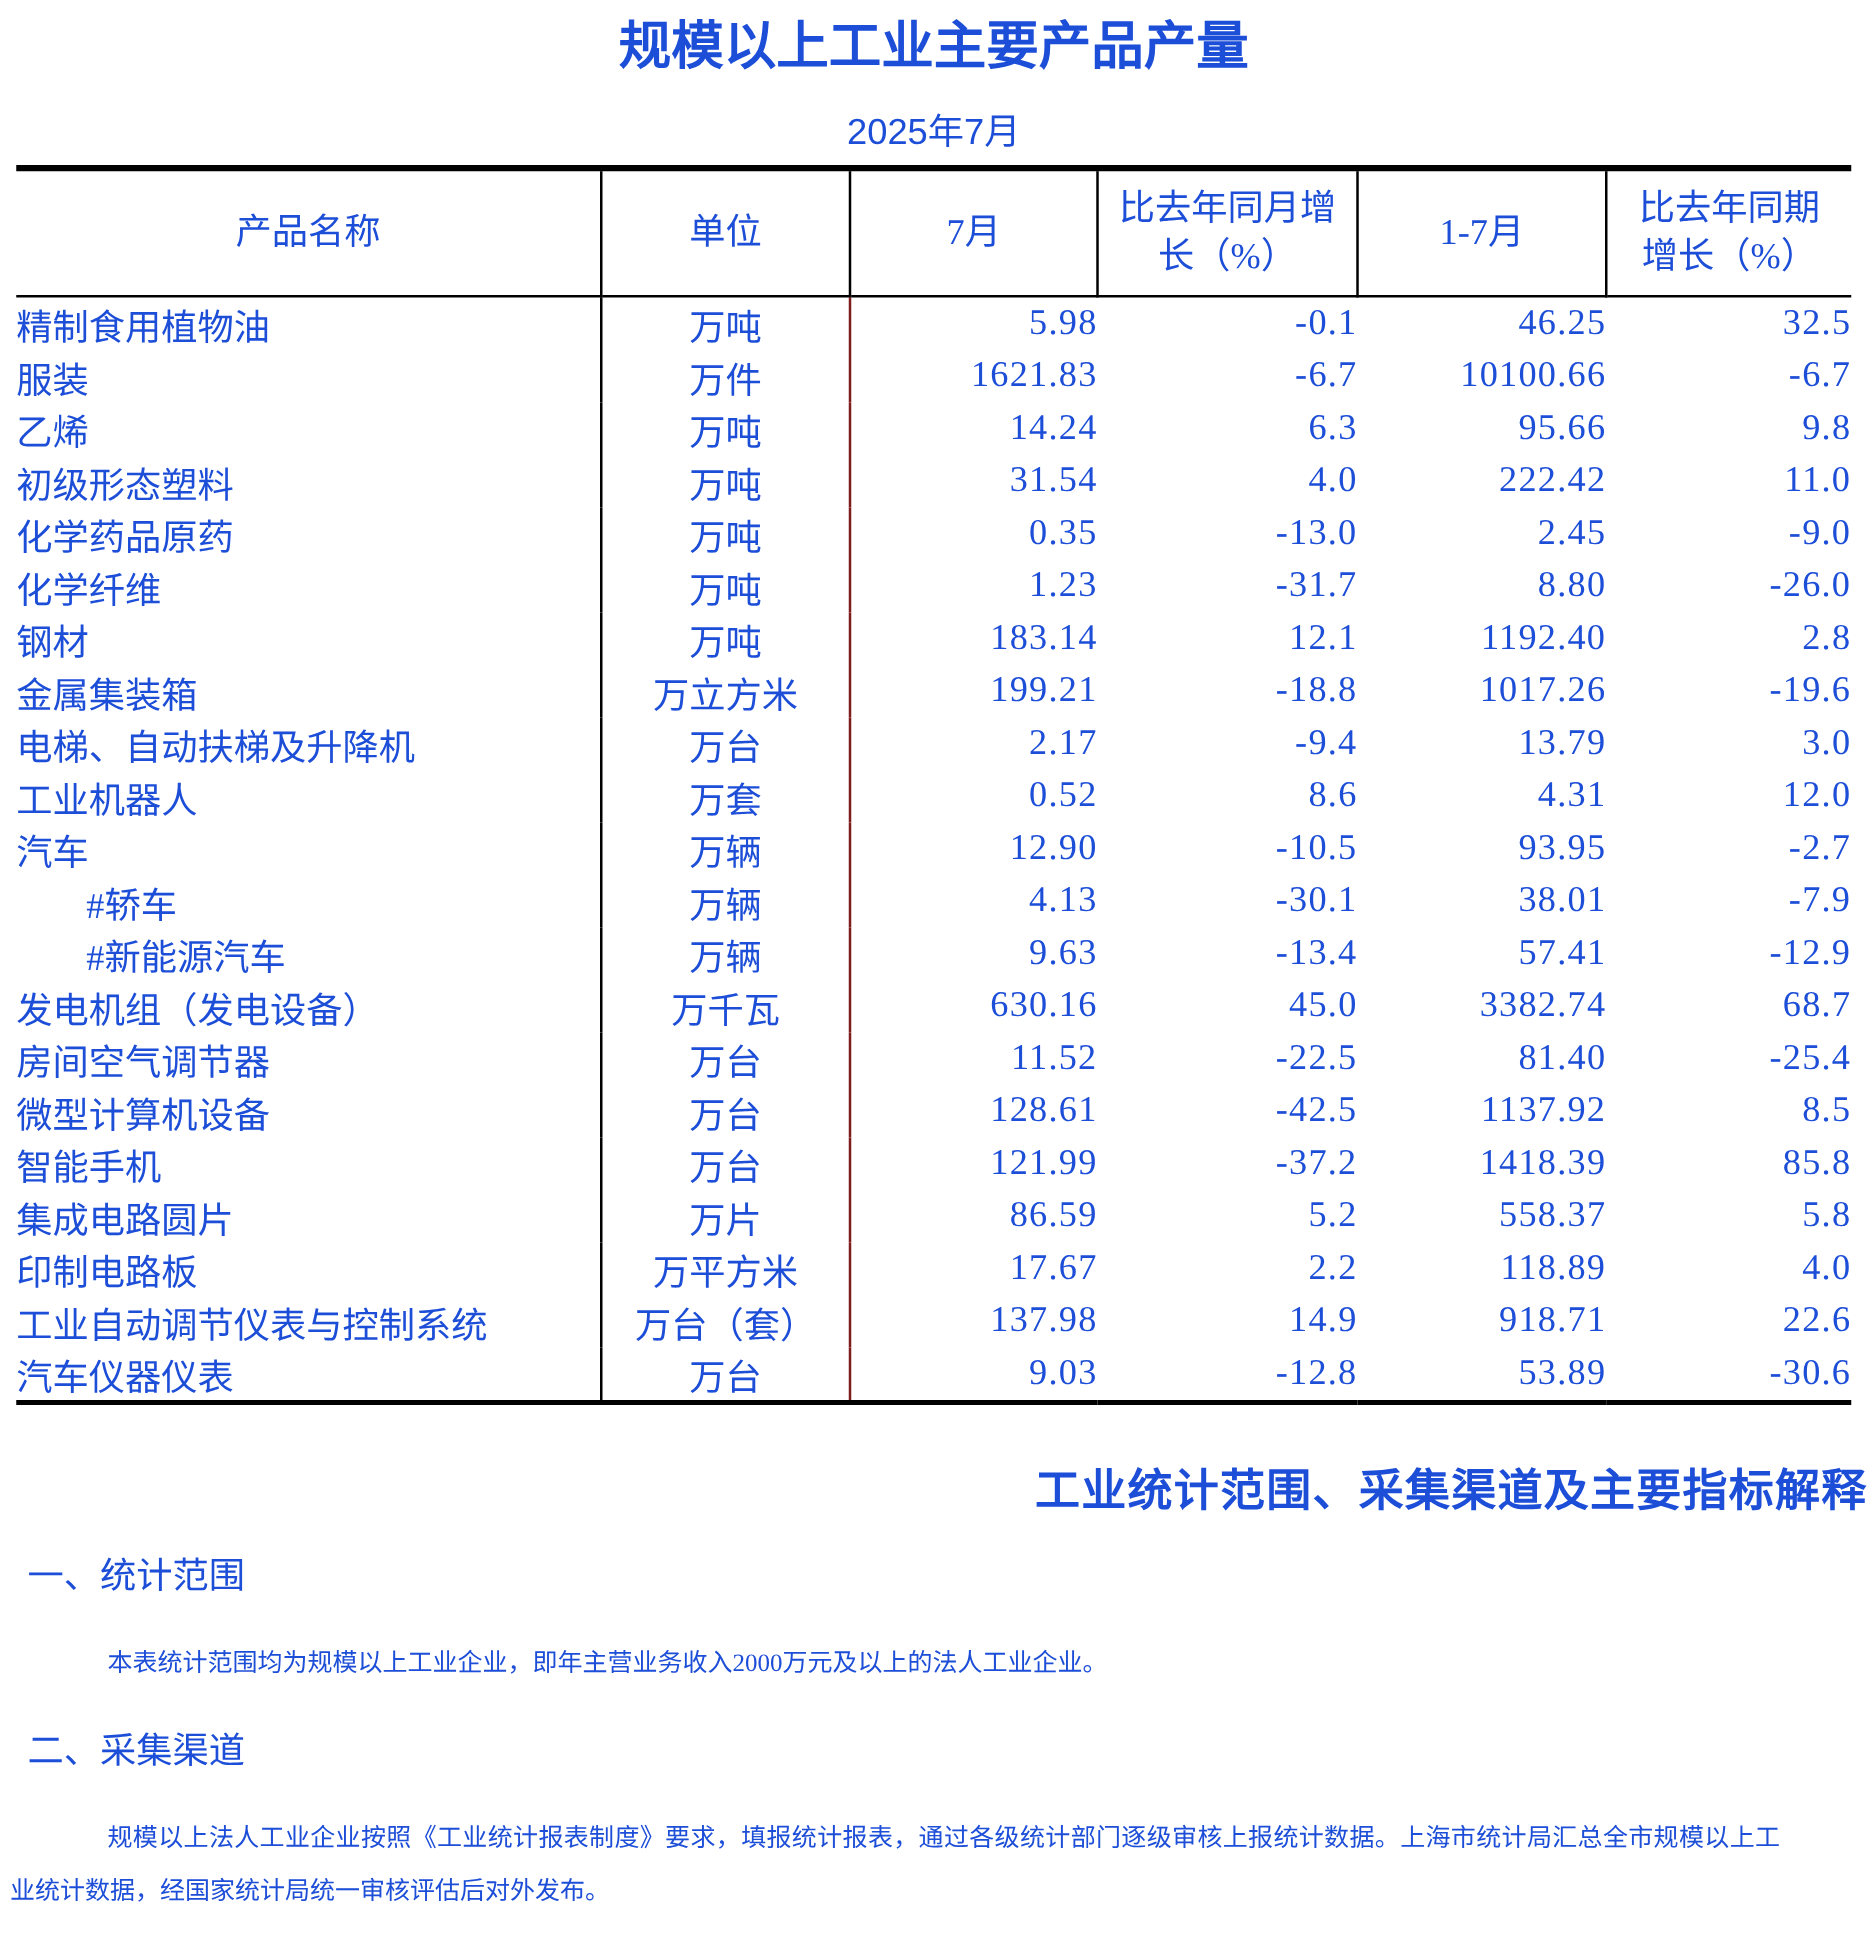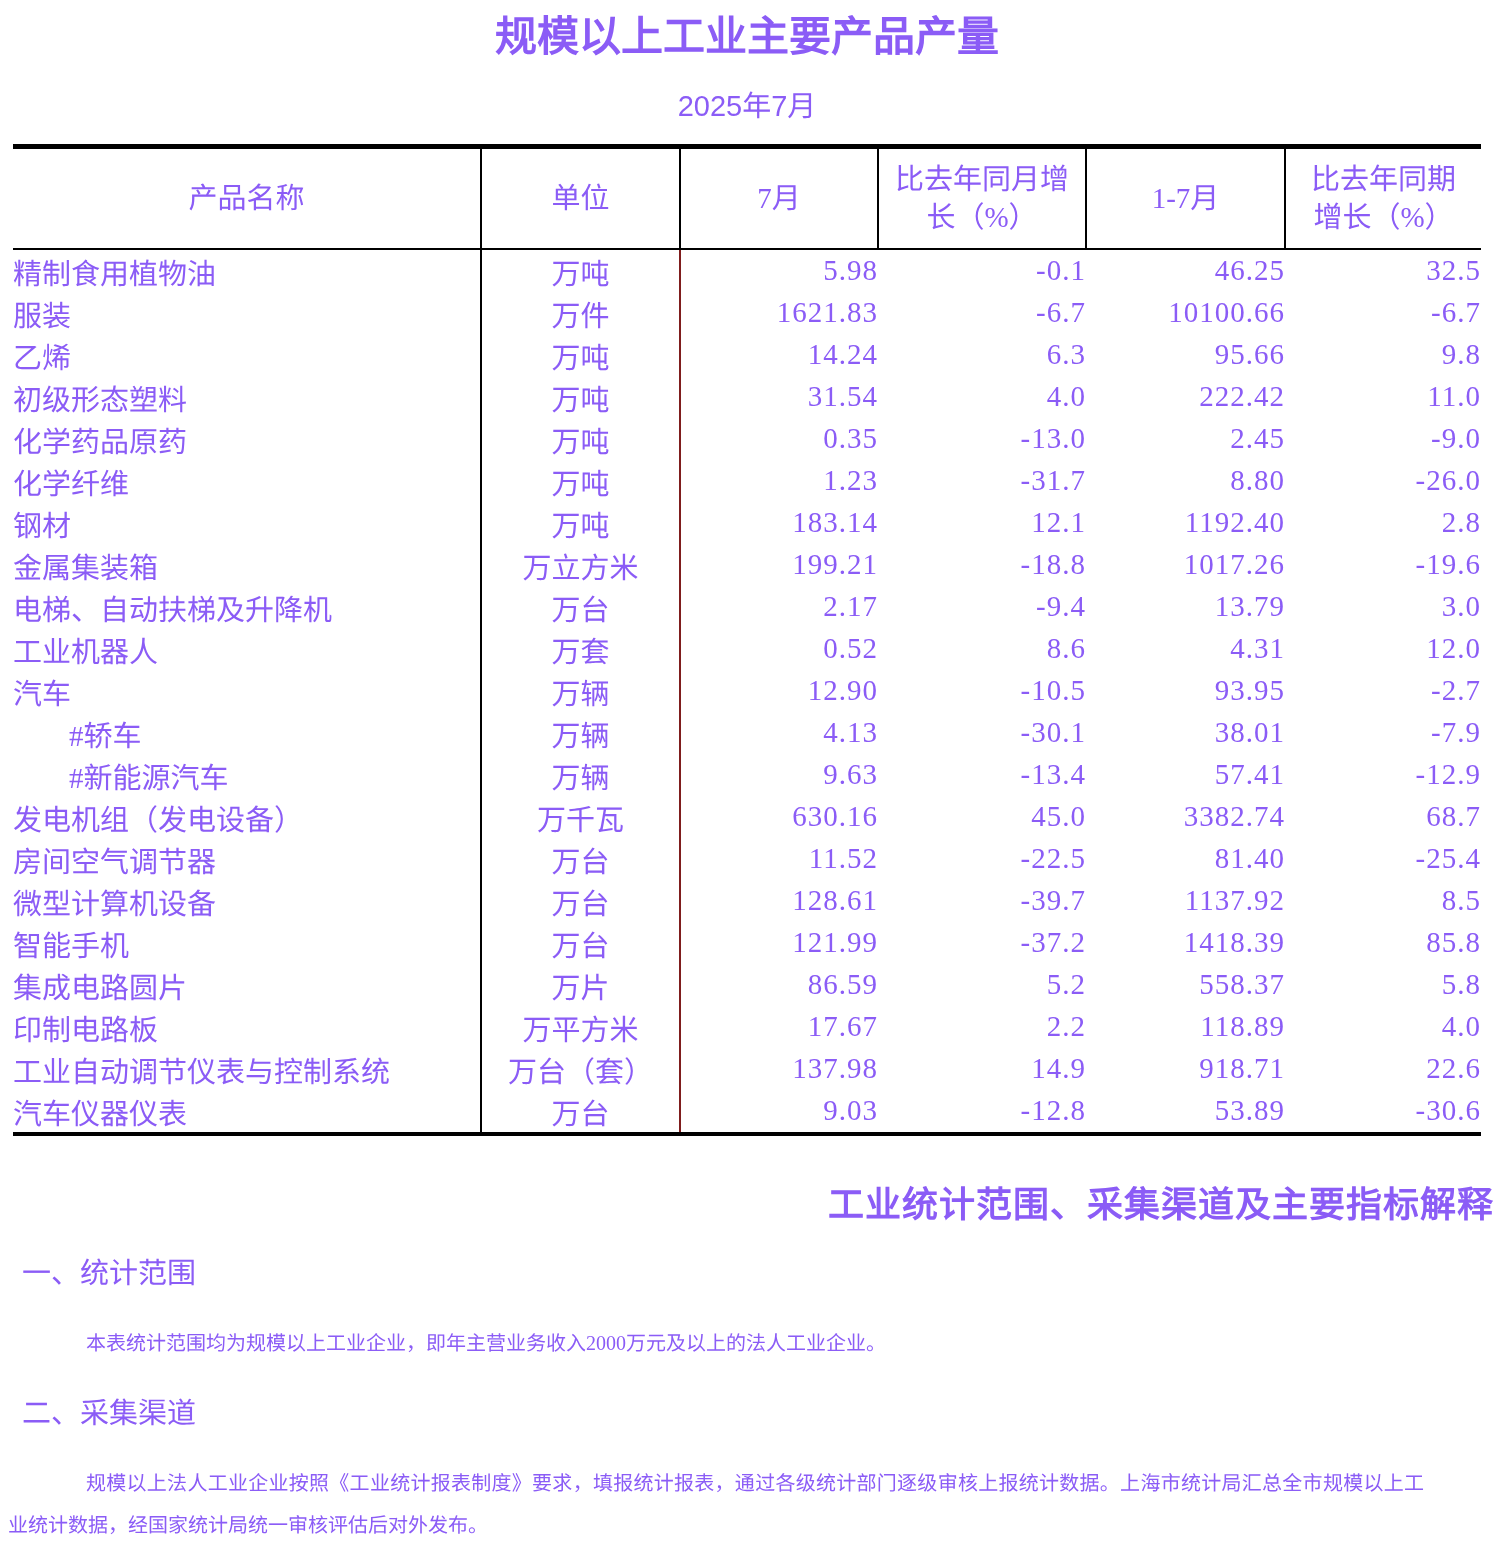--- a/index.html
+++ b/index.html
@@ -1,41 +1,41 @@
 <!DOCTYPE html>
 <html lang="zh-CN"><head>
 <meta charset="utf-8">
 <style>
   html, body { margin: 0; padding: 0; background: #ffffff; }
   .page {
     position: relative;
     width: 1494px;
     height: 1566px;
     background: #ffffff;
-    color: #8b5cf6;
+    color: #1d4ed8;
     overflow: hidden;
     font-family: "Liberation Serif", serif;
   }
   .title {
     margin: 12px 0 0 0;
     text-align: center;
     font-family: "Liberation Sans", sans-serif;
     font-weight: 700;
     font-size: 42px;
     line-height: 50px;
   }
   .subtitle {
     margin: 26px 0 0 0;
     text-align: center;
     font-family: "Liberation Sans", sans-serif;
     font-size: 29px;
     line-height: 36px;
   }
   table.stats {
-    margin: 20px 13px 0 13px;
+    margin: 8px 13px 0 13px;
     width: 1468px;
     border-collapse: collapse;
     table-layout: fixed;
     border-top: 5px solid #000;
     border-bottom: 4px solid #000;
     font-size: 29px;
   }
   table.stats thead tr { height: 102px; }
   table.stats th {
     font-weight: normal;
@@ -229,21 +229,21 @@
       <td class="col-unit">万台</td>
       <td class="col-num">11.52</td>
       <td class="col-num">-22.5</td>
       <td class="col-num">81.40</td>
       <td class="col-num">-25.4</td>
     </tr>
         <tr>
       <td class="col-name">微型计算机设备</td>
       <td class="col-unit">万台</td>
       <td class="col-num">128.61</td>
-      <td class="col-num">-39.7</td>
+      <td class="col-num">-42.5</td>
       <td class="col-num">1137.92</td>
       <td class="col-num">8.5</td>
     </tr>
         <tr>
       <td class="col-name">智能手机</td>
       <td class="col-unit">万台</td>
       <td class="col-num">121.99</td>
       <td class="col-num">-37.2</td>
       <td class="col-num">1418.39</td>
       <td class="col-num">85.8</td>

